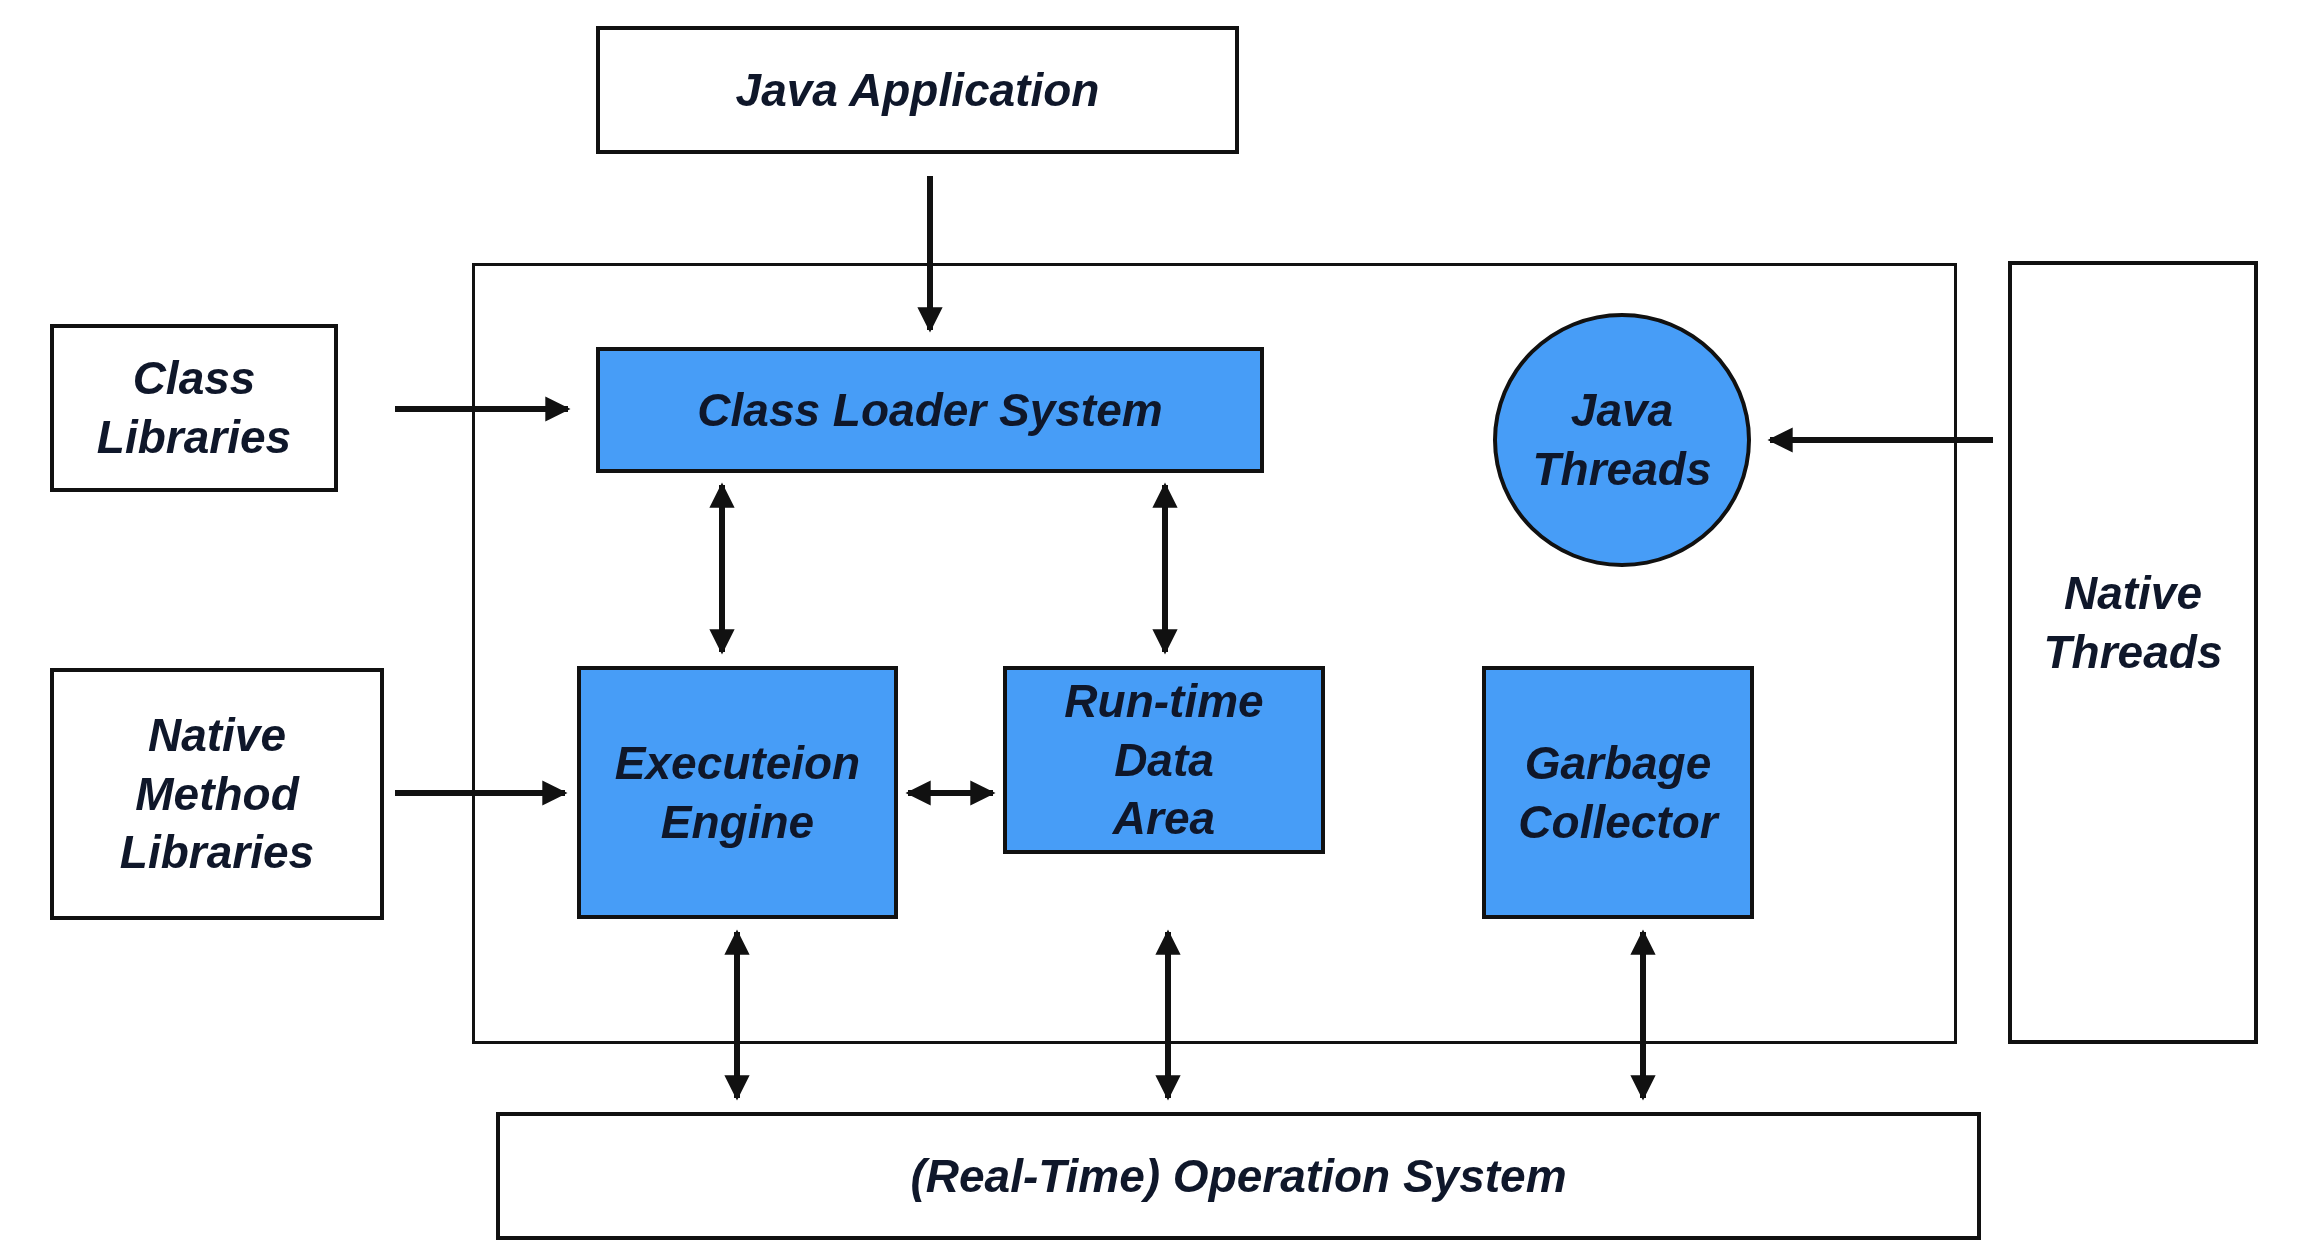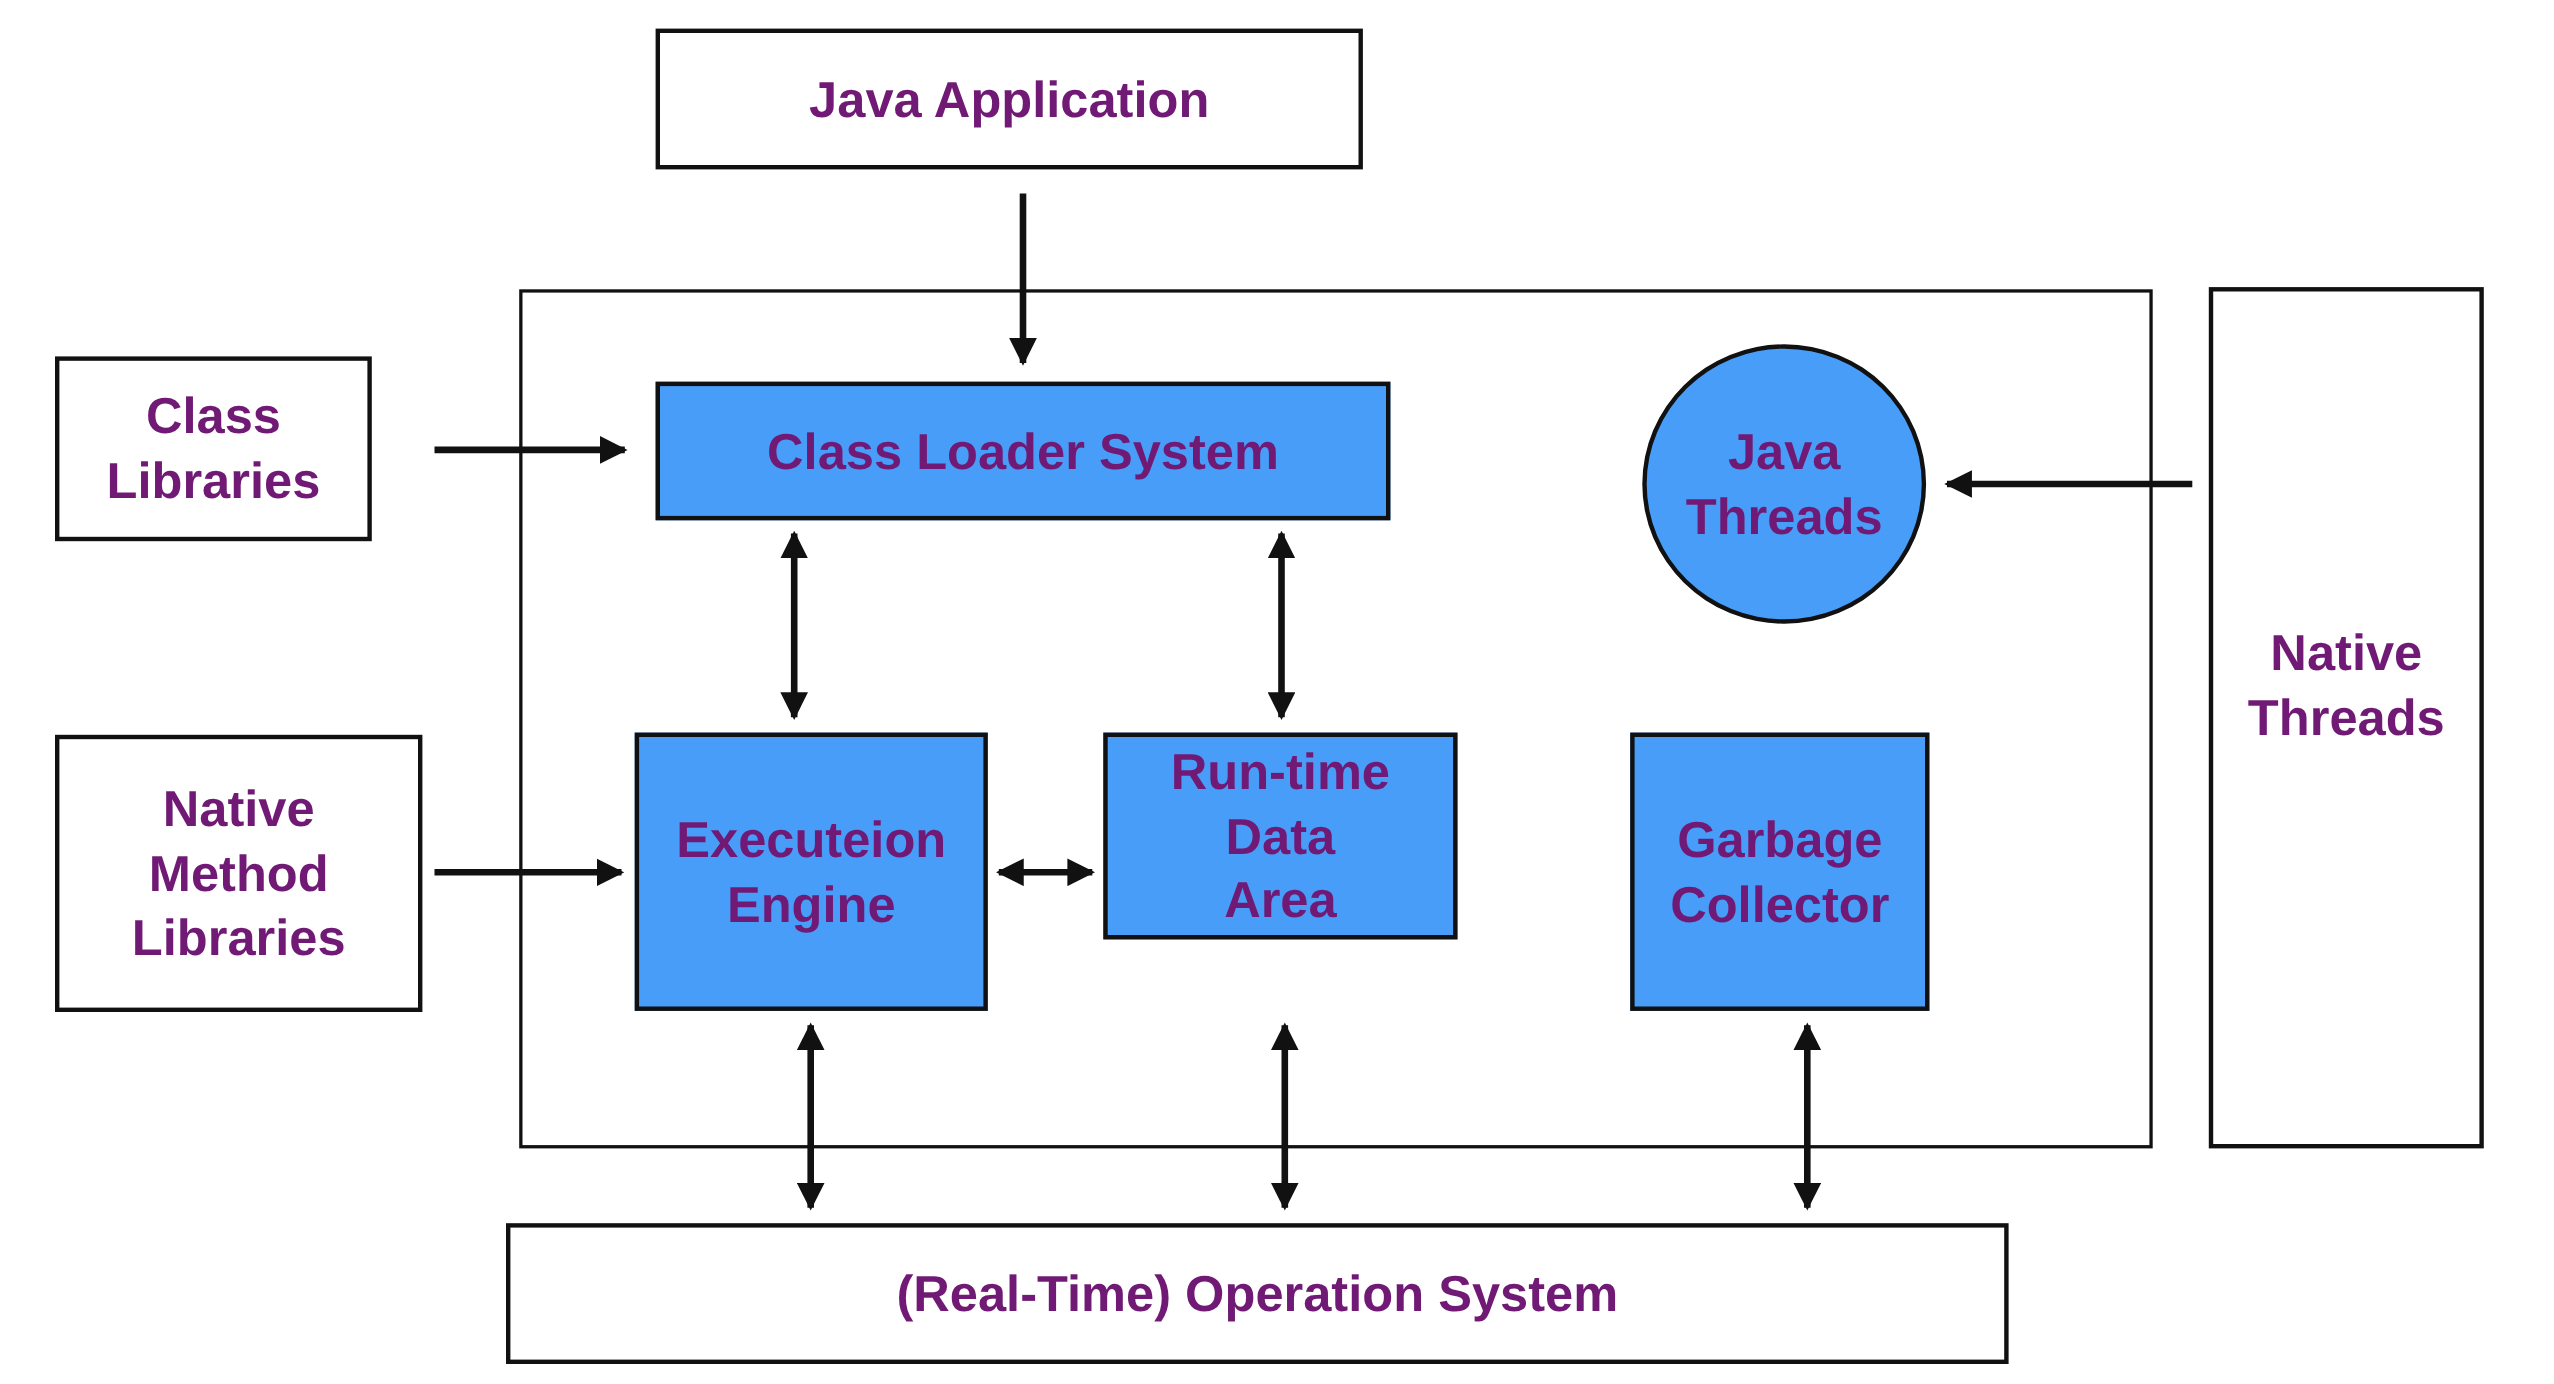--- a/index.html
+++ b/index.html
@@ -1,20 +1,20 @@
 <!DOCTYPE html>
 <html><head>
 <meta charset="utf-8">
 <style>
   html, body { margin:0; padding:0; background:#ffffff; }
   body { width:2322px; height:1258px; position:relative; overflow:hidden;
          font-family:"Liberation Sans", sans-serif; }
   .box { position:absolute; box-sizing:border-box; border:4px solid #111;
          display:flex; align-items:center; justify-content:center; text-align:center;
-         font-weight:bold; font-size:46px; line-height:1.28; color:#701a75; }
+         font-weight:bold; font-size:46px; line-height:1.28; color:#0f172a;font-style:italic; }
   .white { background:#ffffff; }
   .blue { background:#479df7; }
   .frame { position:absolute; box-sizing:border-box; border:3px solid #111; background:transparent; }
   .circle { border-radius:50%; }
   .label { white-space:pre-line; }
   svg.arrows { position:absolute; left:0; top:0; pointer-events:none; }
 </style>
 </head>
 <body>
 
@@ -58,21 +58,21 @@
   <span class="label">Run-time
 Data
 Area</span>
 </div>
 
 <div class="box blue" style="left:1482px; top:666px; width:272px; height:253px;">
   <span class="label">Garbage
 Collector</span>
 </div>
 
-<div class="box white" style="left:460px; top:1112px; width:1366px; height:128px;">
+<div class="box white" style="left:496px; top:1112px; width:1485px; height:128px;">
   <span class="label">(Real-Time) Operation System</span>
 </div>
 
 <svg class="arrows" width="2322" height="1258">
   <defs>
     <marker id="ah" viewBox="0 0 10 10" refX="9" refY="5" markerWidth="4.2" markerHeight="4.2" orient="auto-start-reverse">
       <path d="M0,0 L10,5 L0,10 Z" fill="#111"></path>
     </marker>
   </defs>
   <line x1="930" y1="176" x2="930" y2="330" stroke="#111" stroke-width="6" marker-end="url(#ah)"></line>

